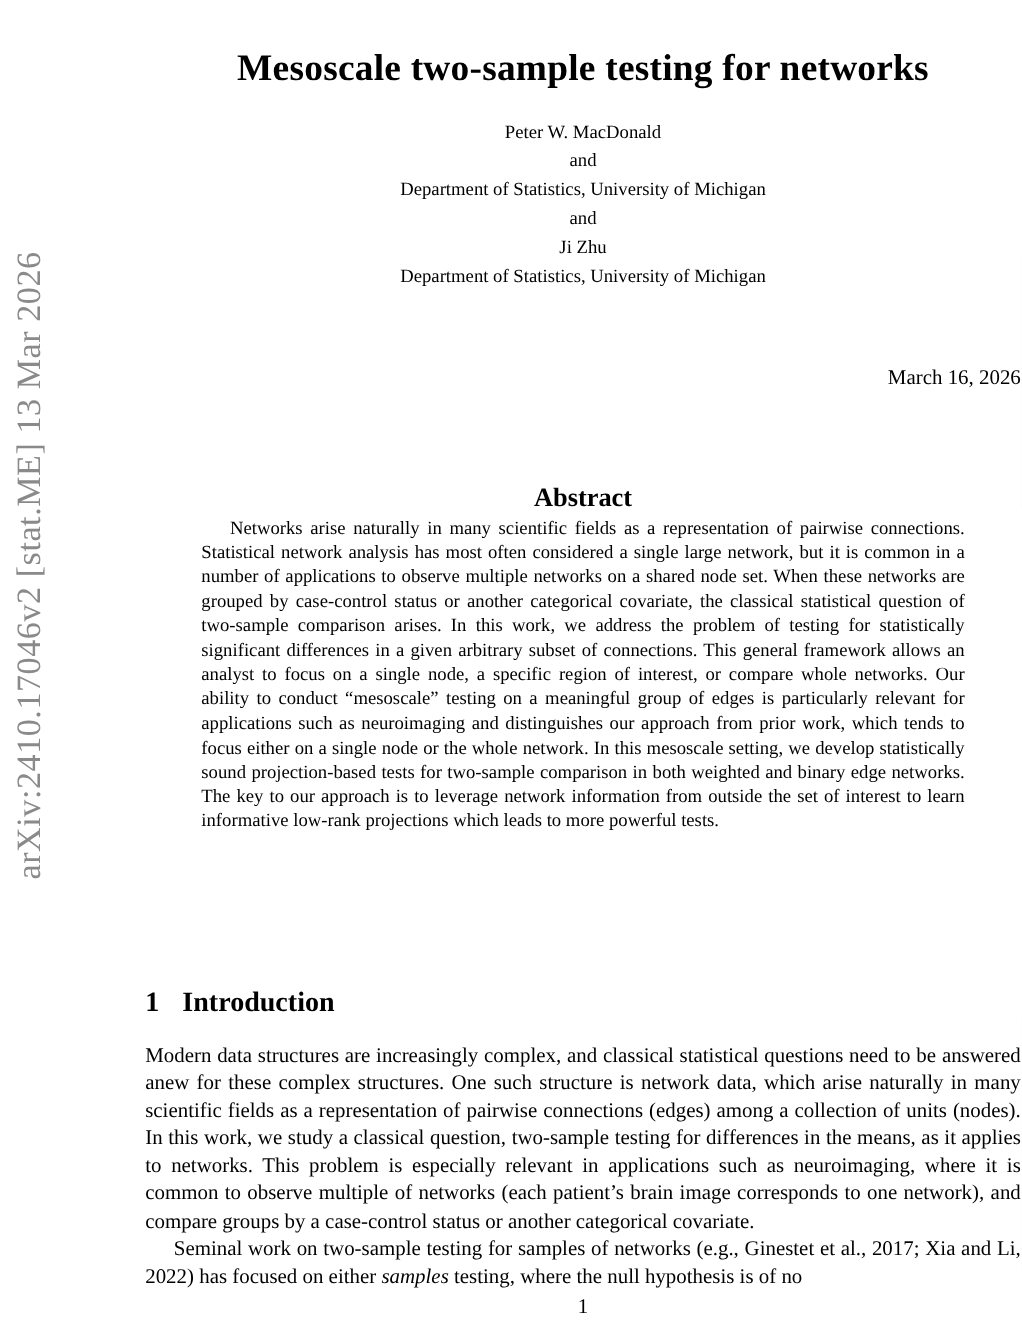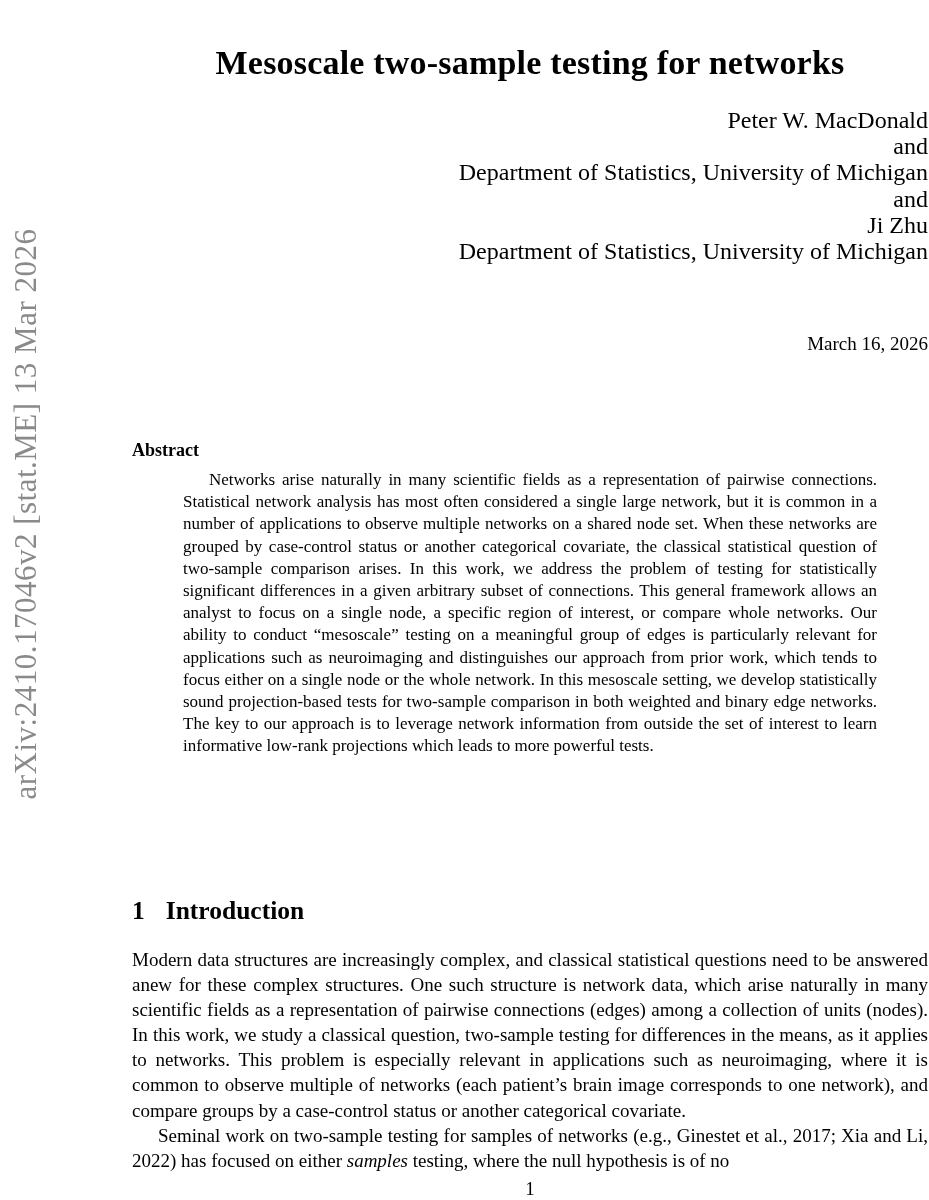--- a/index.html
+++ b/index.html
@@ -57,41 +57,41 @@
     font-size: 34px;
     font-weight: bold;
     letter-spacing: 0.2px;
   }
 
   .authors {
     position: absolute;
     top: 59px;
     left: 0;
     right: 0;
-    text-align: right;
-    font-size: 24px;
+    text-align: center;
+    font-size: 17px;
     line-height: 26.2px;
   }
 
   .paper-date {
     position: absolute;
     top: 285px;
     left: 0;
     right: 0;
     text-align: right;
     font-size: 19px;
   }
 
   .abstract-heading {
     position: absolute;
     top: 392px;
     left: 0;
     right: 0;
-    text-align: left;
-    font-size: 18px;
+    text-align: center;
+    font-size: 24px;
     font-weight: bold;
   }
 
   .abstract-text {
     position: absolute;
     top: 421px;
     left: 51px;
     width: 694px;
     font-size: 17px;
     line-height: 22.2px;

